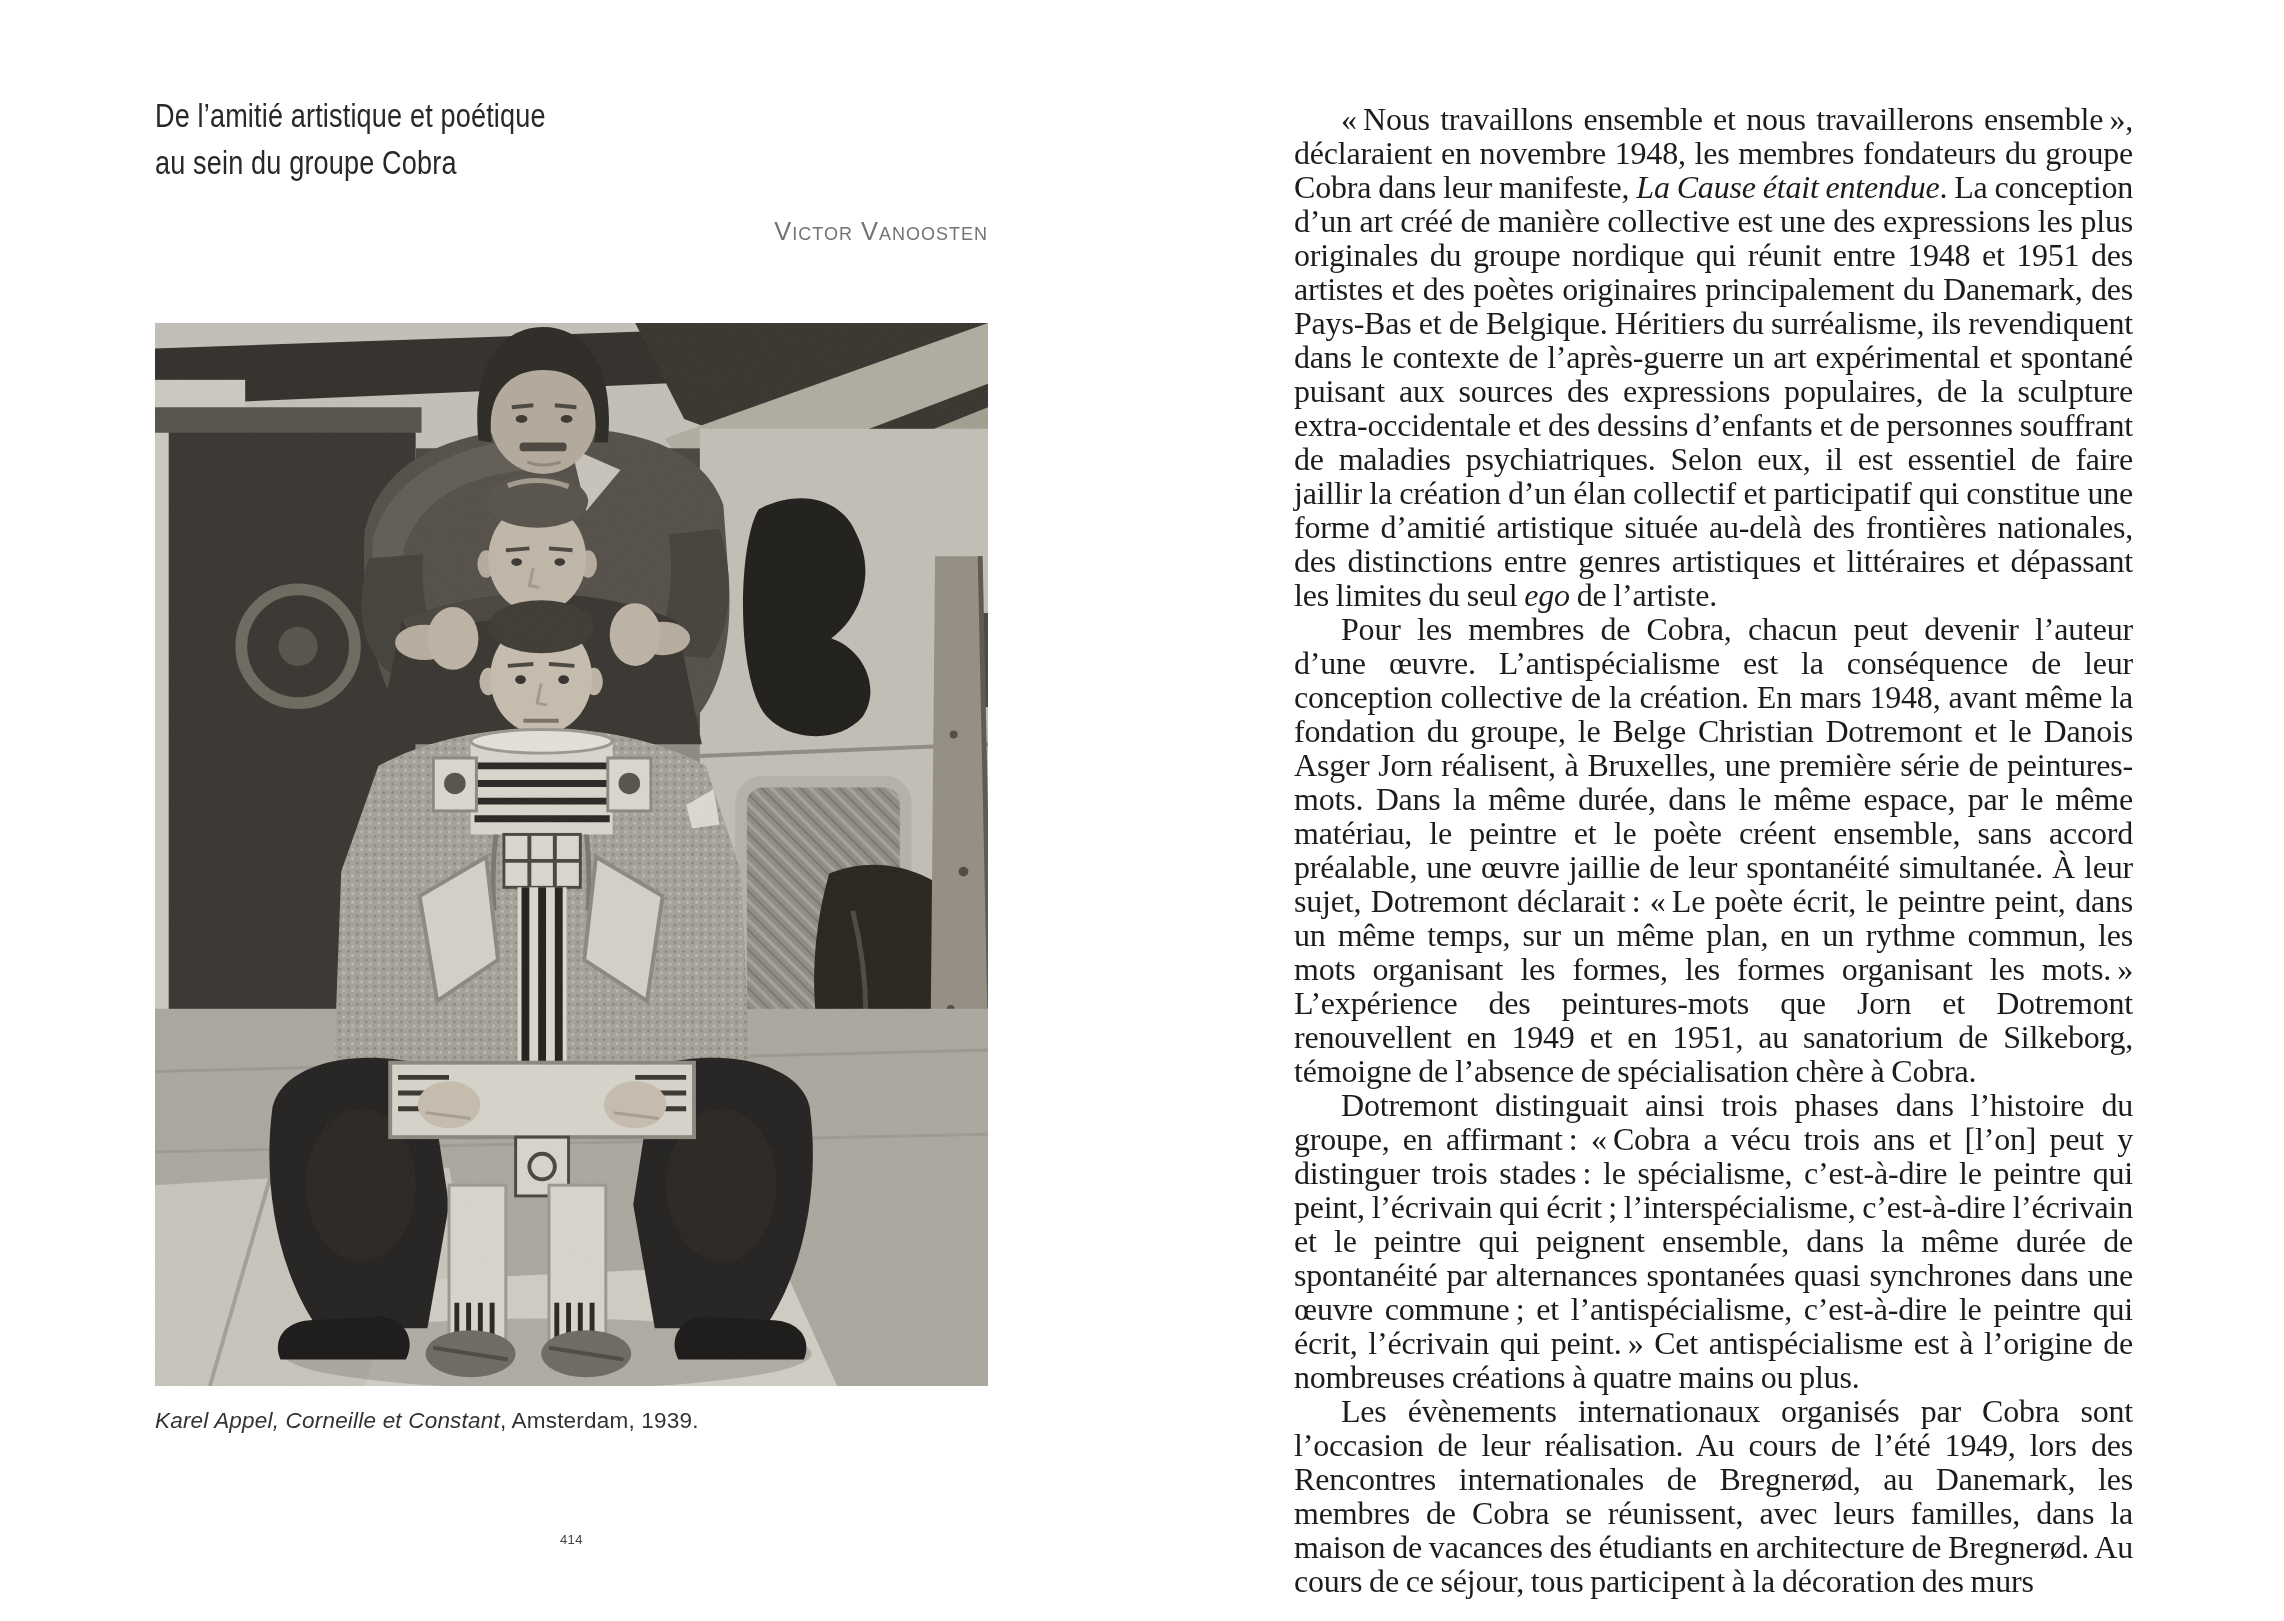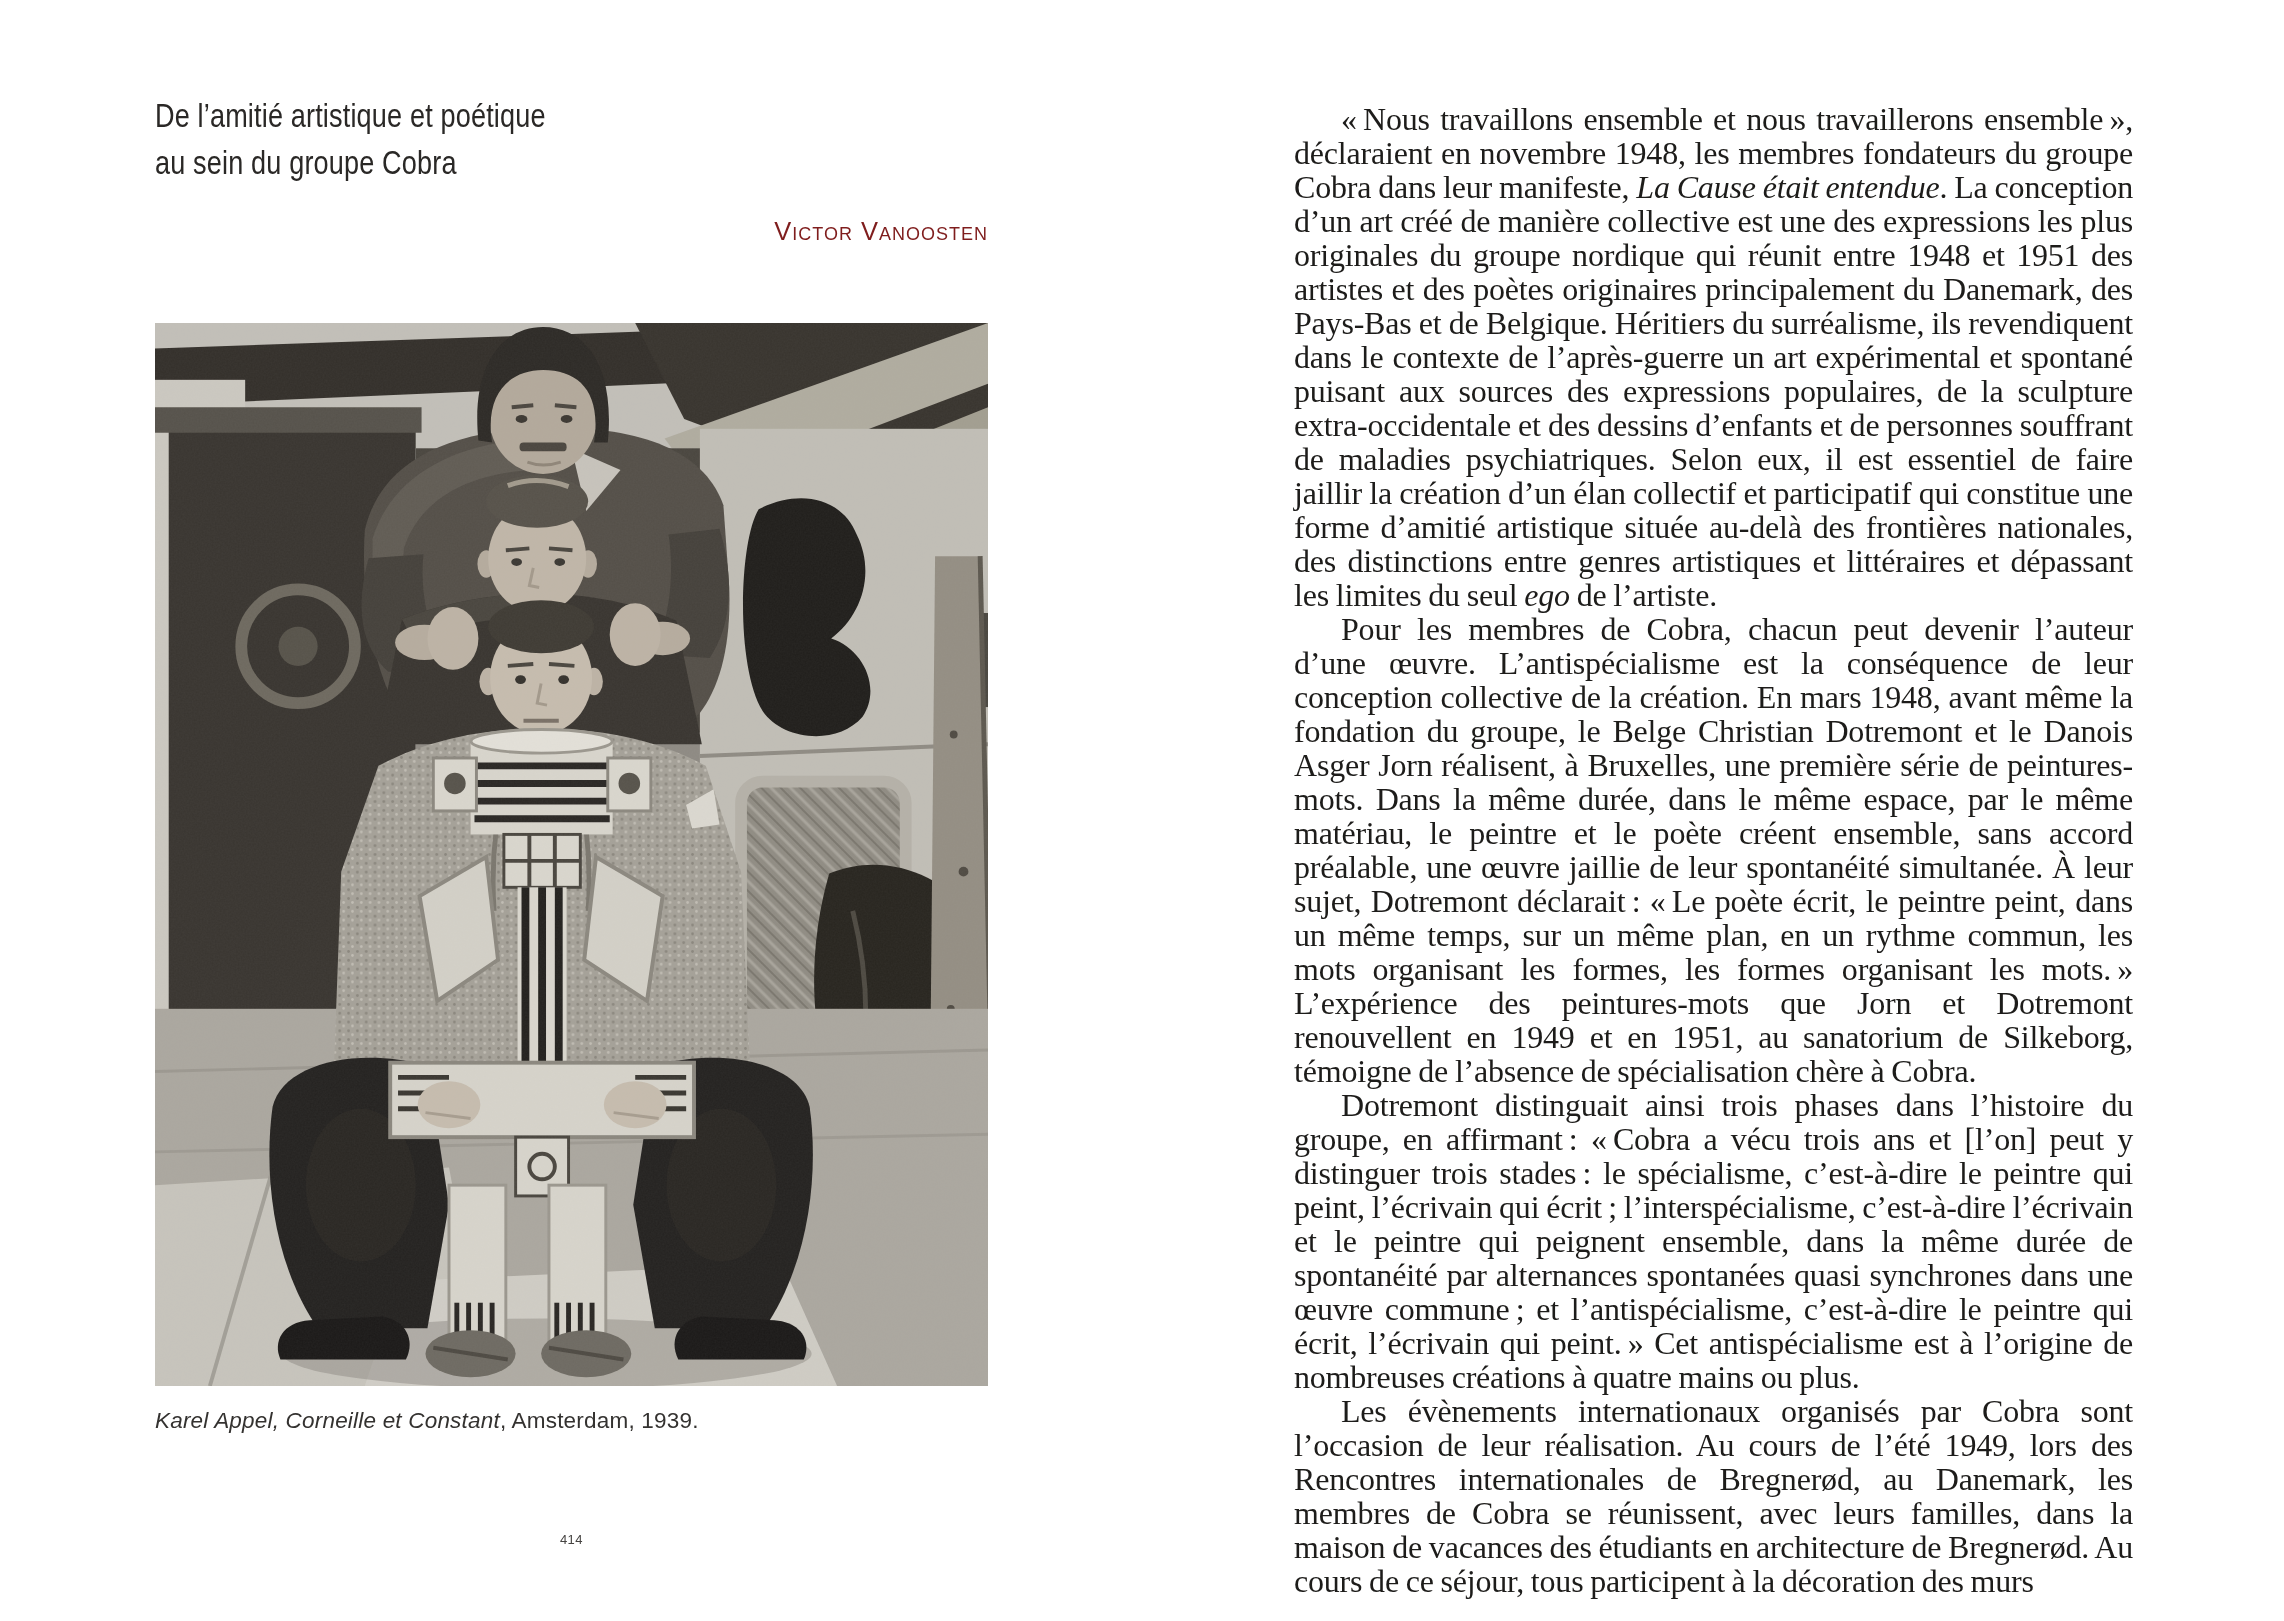--- a/index.html
+++ b/index.html
@@ -7,21 +7,21 @@
   .spread{position:relative;width:2285px;height:1621px;background:#ffffff;}
   .page{position:absolute;top:0;height:1382px;}
   .page-left{left:155px;width:833px;}
   .page-right{left:1294px;width:839px;}
 
   
   .title{position:absolute;left:0;top:92px;margin:0;font-size:33px;line-height:47px;font-weight:400;
     color:#2a2826;letter-spacing:0.2px;transform:scaleX(.82);transform-origin:left top;white-space:nowrap;}
   .title span{display:block;}
   .author{position:absolute;left:0;top:217px;width:100%;text-align:right;font-size:25.5px;
-    color:#7f1d1d;font-variant-caps:small-caps;letter-spacing:1px;}
+    color:#737373;font-variant-caps:small-caps;letter-spacing:1px;}
   .photo{position:absolute;left:0;top:323px;width:833px;height:1063px;background:#a9a6a0;}
   .photo svg{display:block;width:833px;height:1063px;}
   .caption{position:absolute;left:0;top:1408px;font-size:22.5px;color:#343230;letter-spacing:0.2px;}
   .caption em{font-style:italic;}
   .folio{position:absolute;left:0;width:100%;text-align:center;font-size:13px;color:#454341;letter-spacing:0.5px;}
   .folio-left{top:1532px;}
   .folio-right{top:1523px;}
 
   
   .body-text{position:absolute;left:0;top:102px;width:839px;color:#1d1c1a;

